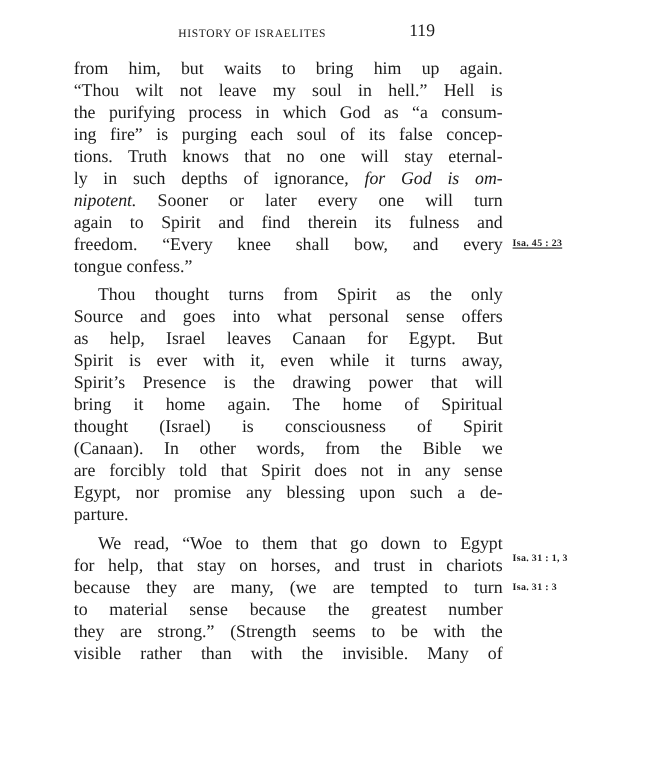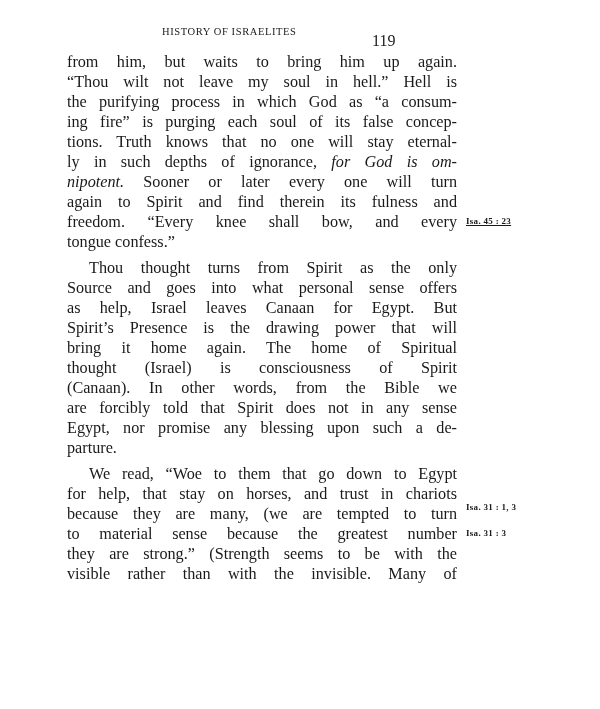--- a/index.html
+++ b/index.html
@@ -1,19 +1,19 @@
 <!DOCTYPE html>
 <html><head>
 <meta charset="utf-8">
 <style>
   html, body { margin: 0; padding: 0; background: #ffffff; }
   body { width: 600px; height: 709px; position: relative; overflow: hidden; color: #1a1a1a; font-family: "DejaVu Serif", "Liberation Serif", serif; }
   .header { position: absolute; top: 20px; left: 0; width: 495px; height: 24px; }
   .running-title { position: absolute; left: 162px; top: 6px; font-size: 10.5px; letter-spacing: 0.6px; font-family: "Liberation Serif", serif; }
-  .page-number { position: absolute; left: 372px; top: 12px; font-size: 16px; font-family: "Liberation Serif", serif; }
+  .page-number { position: absolute; left: 372px; top: 0px; font-size: 16px; font-family: "Liberation Serif", serif; }
   .body-text { position: absolute; left: 67px; top: 52px; width: 390px; }
   .line { height: 20px; line-height: 20px; font-size: 16.2px; font-family: "Liberation Serif", serif; white-space: nowrap; text-align: justify; text-align-last: justify; display: block; }
   .line.last { text-align-last: left; }
   .line.indent { padding-left: 22px; }
   .line i { }
   .gap { height: 6px; }
   .margin-note { position: absolute; font-size: 9px; font-weight: bold; font-family: "Liberation Serif", serif; letter-spacing: 0.3px; }
 </style>
 </head>
 <body>
@@ -34,20 +34,21 @@
     <span class="line"><i>nipotent.</i><span class="tail-6">  Sooner or later every one will turn</span></span>
     <span class="line">again to Spirit and find therein its fulness and</span>
     <span class="line">freedom.  “Every knee shall bow, and every</span>
     <span class="line last">tongue confess.”</span>
   </div>
   <div class="gap"></div>
   <div>
     <span class="line indent">Thou thought turns from Spirit as the only</span>
     <span class="line">Source and goes into what personal sense offers</span>
     <span class="line">as help, Israel leaves Canaan for Egypt.  But</span>
+    <span class="line">Spirit is ever with it, even while it turns away,</span>
     <span class="line">Spirit’s Presence is the drawing power that will</span>
     <span class="line">bring it home again.  The home of Spiritual</span>
     <span class="line">thought (Israel) is consciousness of Spirit</span>
     <span class="line">(Canaan).  In other words, from the Bible we</span>
     <span class="line">are forcibly told that Spirit does not in any sense</span>
     <span class="line">Egypt, nor promise any blessing upon such a de-</span>
     <span class="line last">parture.</span>
   </div>
   <div class="gap"></div>
   <div>

